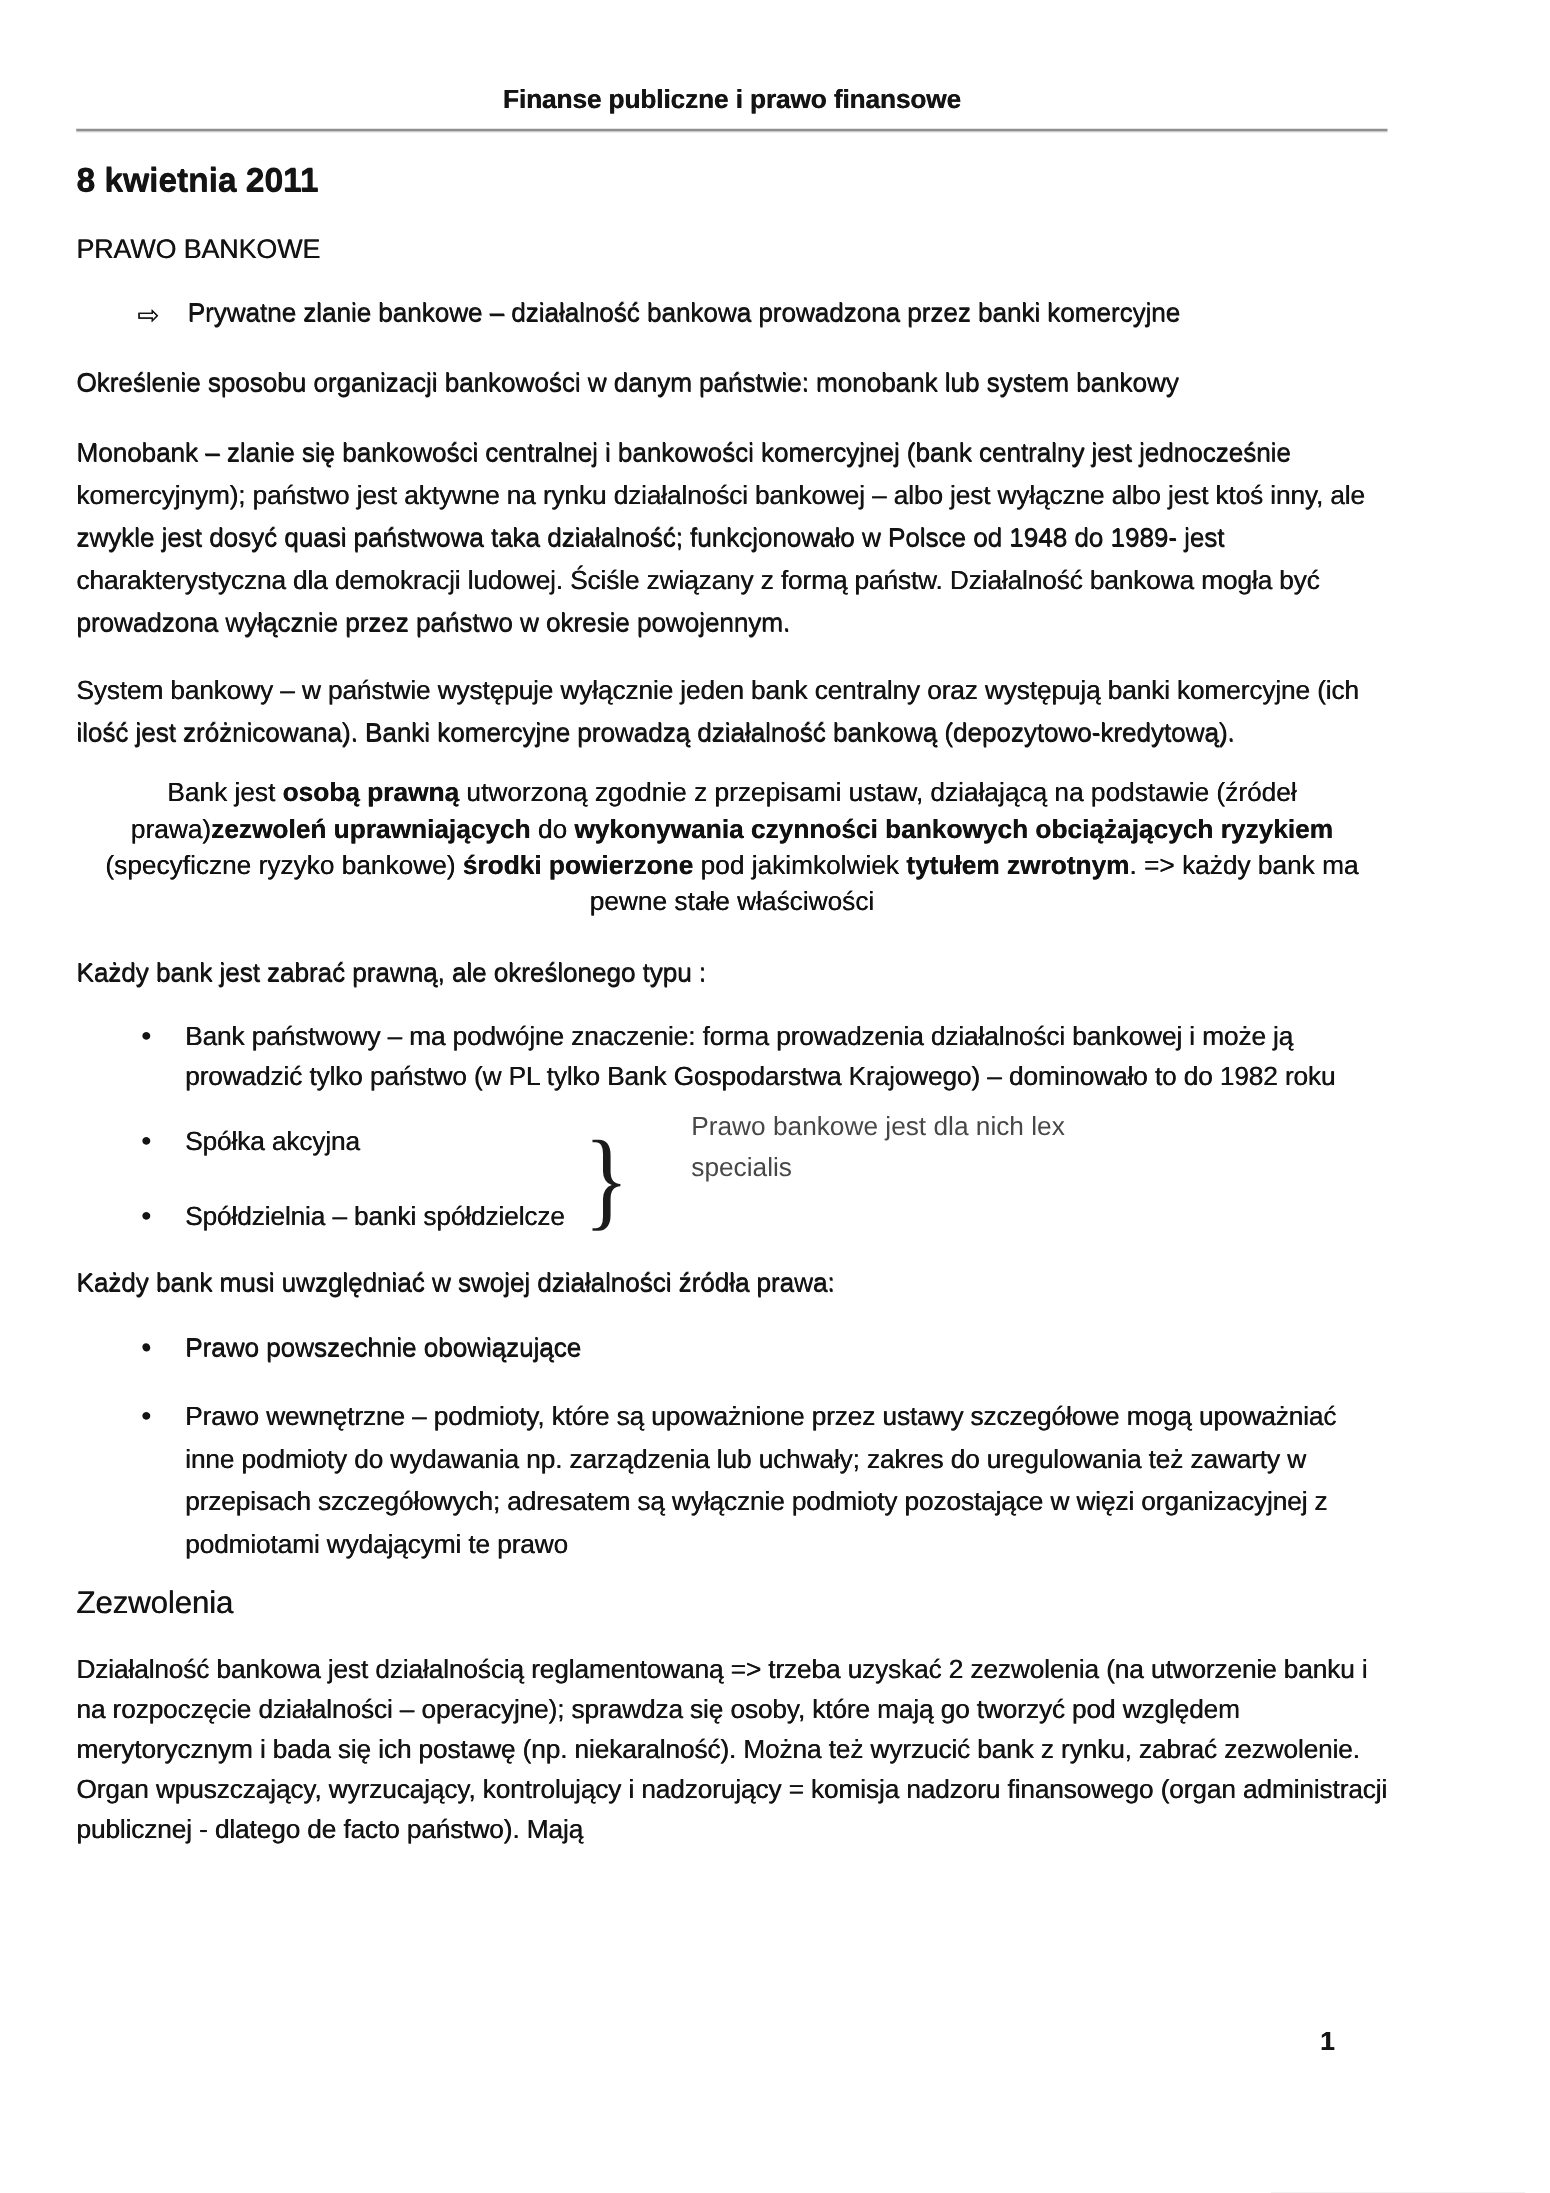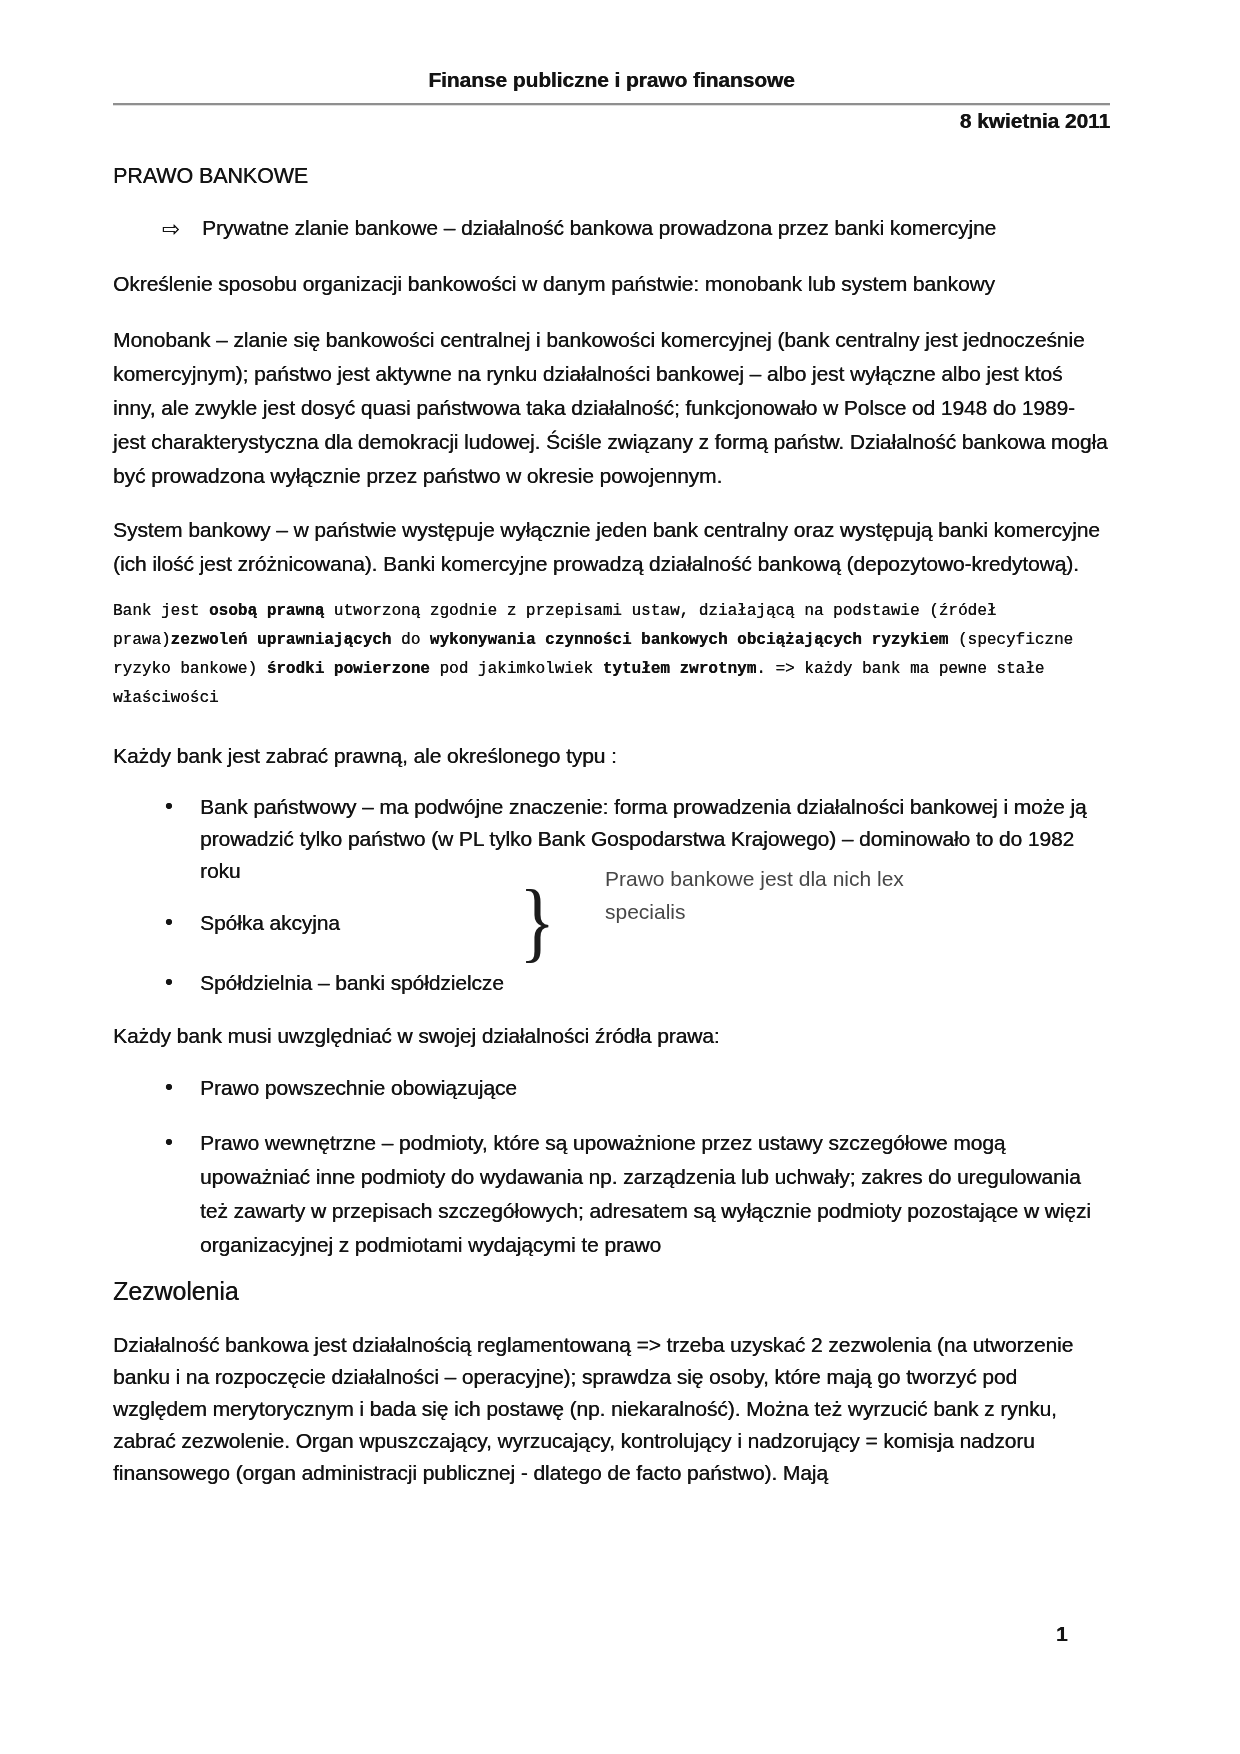--- a/index.html
+++ b/index.html
@@ -2,41 +2,42 @@
 <html lang="pl"><head>
 <meta charset="utf-8">
 <style>
   html,body{margin:0;padding:0;background:#e8e8e8;}
   .page{
     position:relative;
     width:1240px;height:1754px;
     margin:0 auto;
     background:#ffffff;
     box-sizing:border-box;
-    padding:64px 130px 0 113px;
+    padding:64px 130px 0 61px;
     font-family:"Liberation Sans",sans-serif;
     color:#141414;
     overflow:hidden;
   }
   .sans{ text-shadow:0.35px 0.2px 0 currentColor; letter-spacing:-0.1px; }
   .doc-title{ text-align:center; font-size:21px; font-weight:bold; line-height:32px; }
   .header-rule{ height:0; border-top:2px solid #8f8f8f; box-shadow:0 1px 0 #dedede; margin-top:7px; }
-  .doc-date{ text-align:right; font-size:21px; font-weight:bold; line-height:32px; margin-top:0; }
+  .doc-date{ text-align:left; font-size:27px; font-weight:bold; line-height:32px; margin-top:23px; }
 
   .heading{ font-size:21.5px; line-height:34px; margin:22px 0 0 0; }
   .para{ font-size:21px; line-height:34px; margin:0; }
   .p-org{ margin-top:22px; }
   .p-monobank{ margin-top:22px; }
   .p-system{ margin-top:20px; }
 
   .serif-para{
-    font-family:Liberation Mono, monospace;
-    font-size:16px; line-height:29px;
+    font-family:Liberation Sans, sans-serif;
+    font-size:21px; line-height:29px;
     margin:16px 0 0 0; color:#111;
     text-shadow:0.25px 0.15px 0 currentColor;
+    text-align:center;
   }
   .serif-para .b{ font-weight:bold; }
 
   ul.plain{ list-style:none; margin:0; padding:0; }
   .arrow-item{
     position:relative; padding-left:89px;
     font-size:21px; line-height:34px; margin-top:18px;
   }
   .arrow-item .arrow{
     position:absolute; left:49px; top:1px; font-size:21px;

